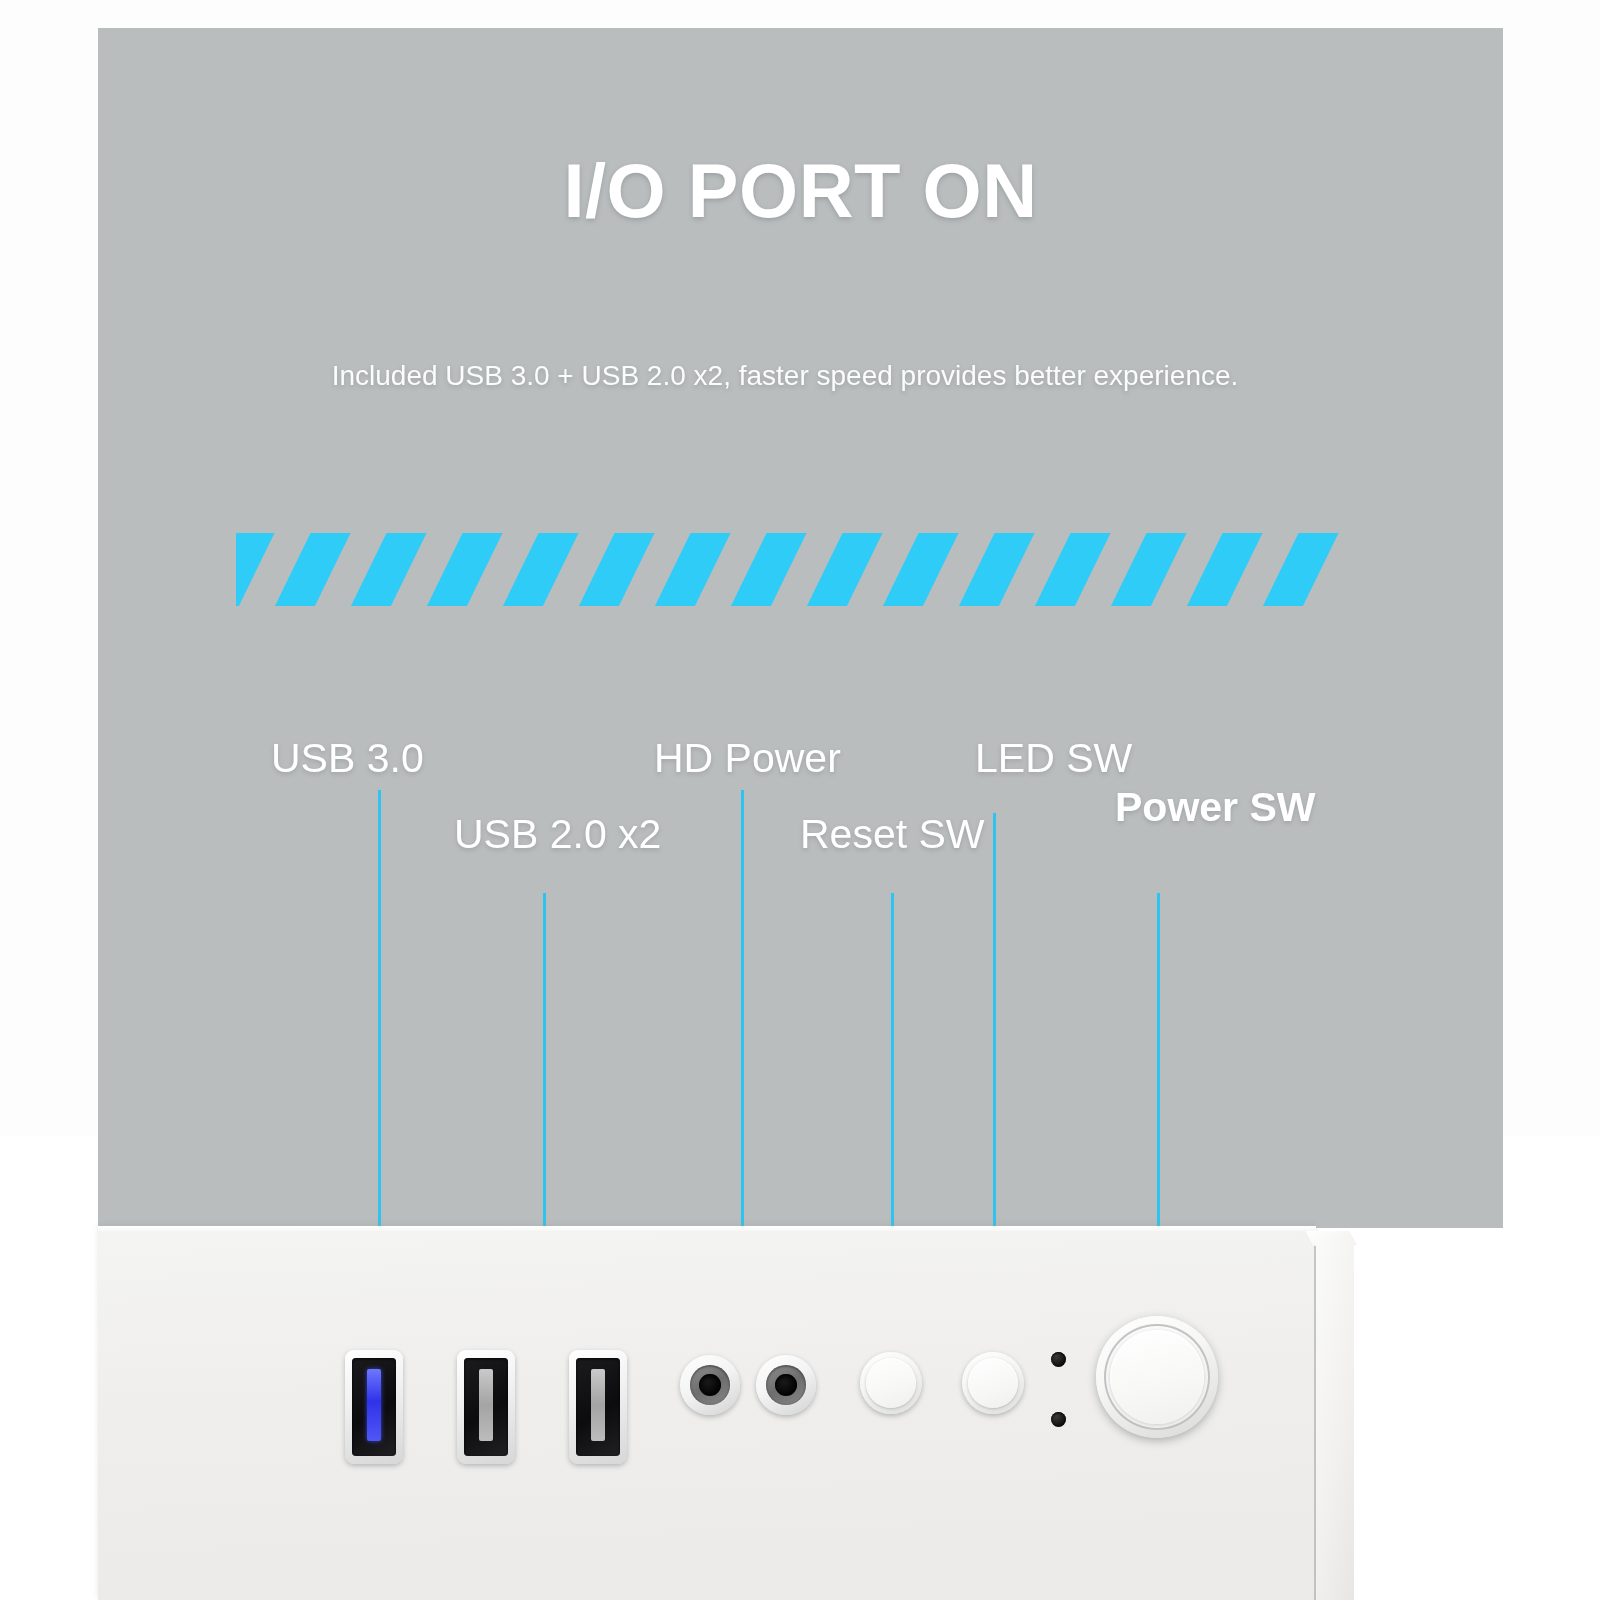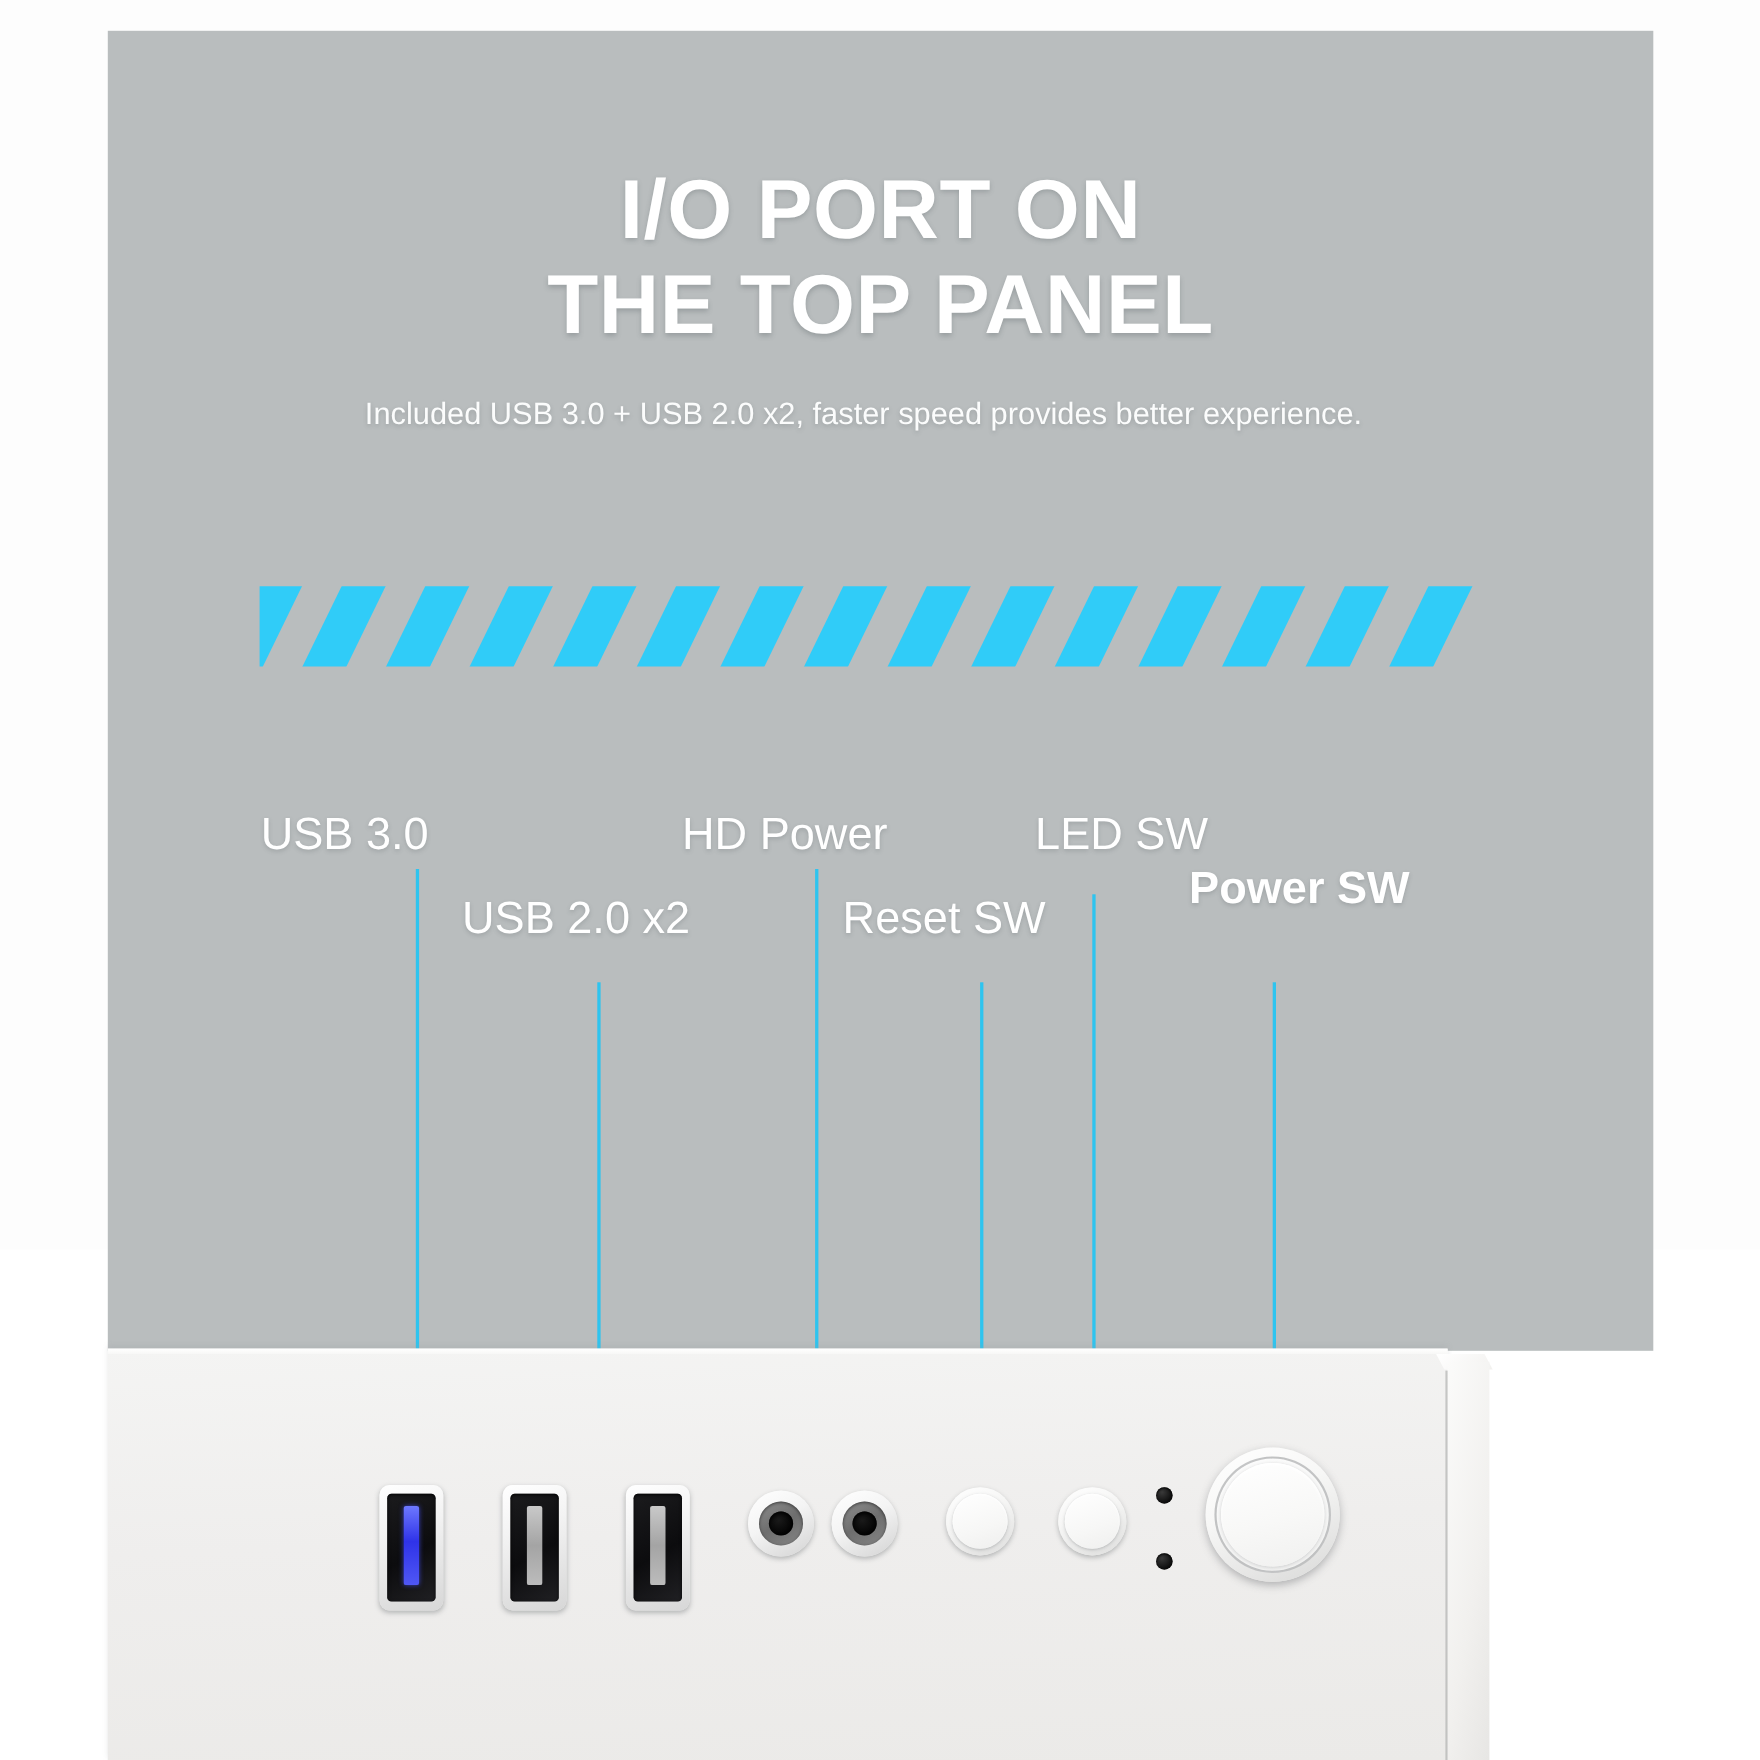--- a/index.html
+++ b/index.html
@@ -77,20 +77,21 @@
   }
 
   
   .callout{
     position:absolute;
     color:#ffffff;
     font-size:41px;
     font-weight:400;
     white-space:nowrap;
     text-shadow:0 2px 4px rgba(80,88,92,.25);
+    margin-left:34px;
   }
 
   
   .case-body{
     position:absolute;
     left:98px; top:1226px;
     width:1218px; height:374px;
     background:linear-gradient(178deg,#f4f4f3 0%, #efeeed 45%, #ebeae8 100%);
     box-shadow:0 -2px 5px rgba(150,155,158,.25);
   }
@@ -226,21 +227,20 @@
 </style>
 </head>
 <body>
 
 <div id="stage">
 
   <div class="grey-panel"></div>
 
   <div class="headline">
     <span>I/O PORT ON</span>
-    <span class="l2">THE TOP PANEL</span>
   </div>
 
   <div class="subhead">Included USB 3.0 + USB 2.0 x2, faster speed provides better experience.</div>
 
   <div class="stripe-band" id="stripe-band">
       <div class="stripe" style="left: -20px; background: rgb(48, 204, 248);"></div>
       <div class="stripe" style="left: 56px; background: rgb(48, 204, 248);"></div>
       <div class="stripe" style="left: 132px; background: rgb(48, 204, 248);"></div>
       <div class="stripe" style="left: 208px; background: rgb(48, 204, 248);"></div>
       <div class="stripe" style="left: 284px; background: rgb(48, 204, 248);"></div>

